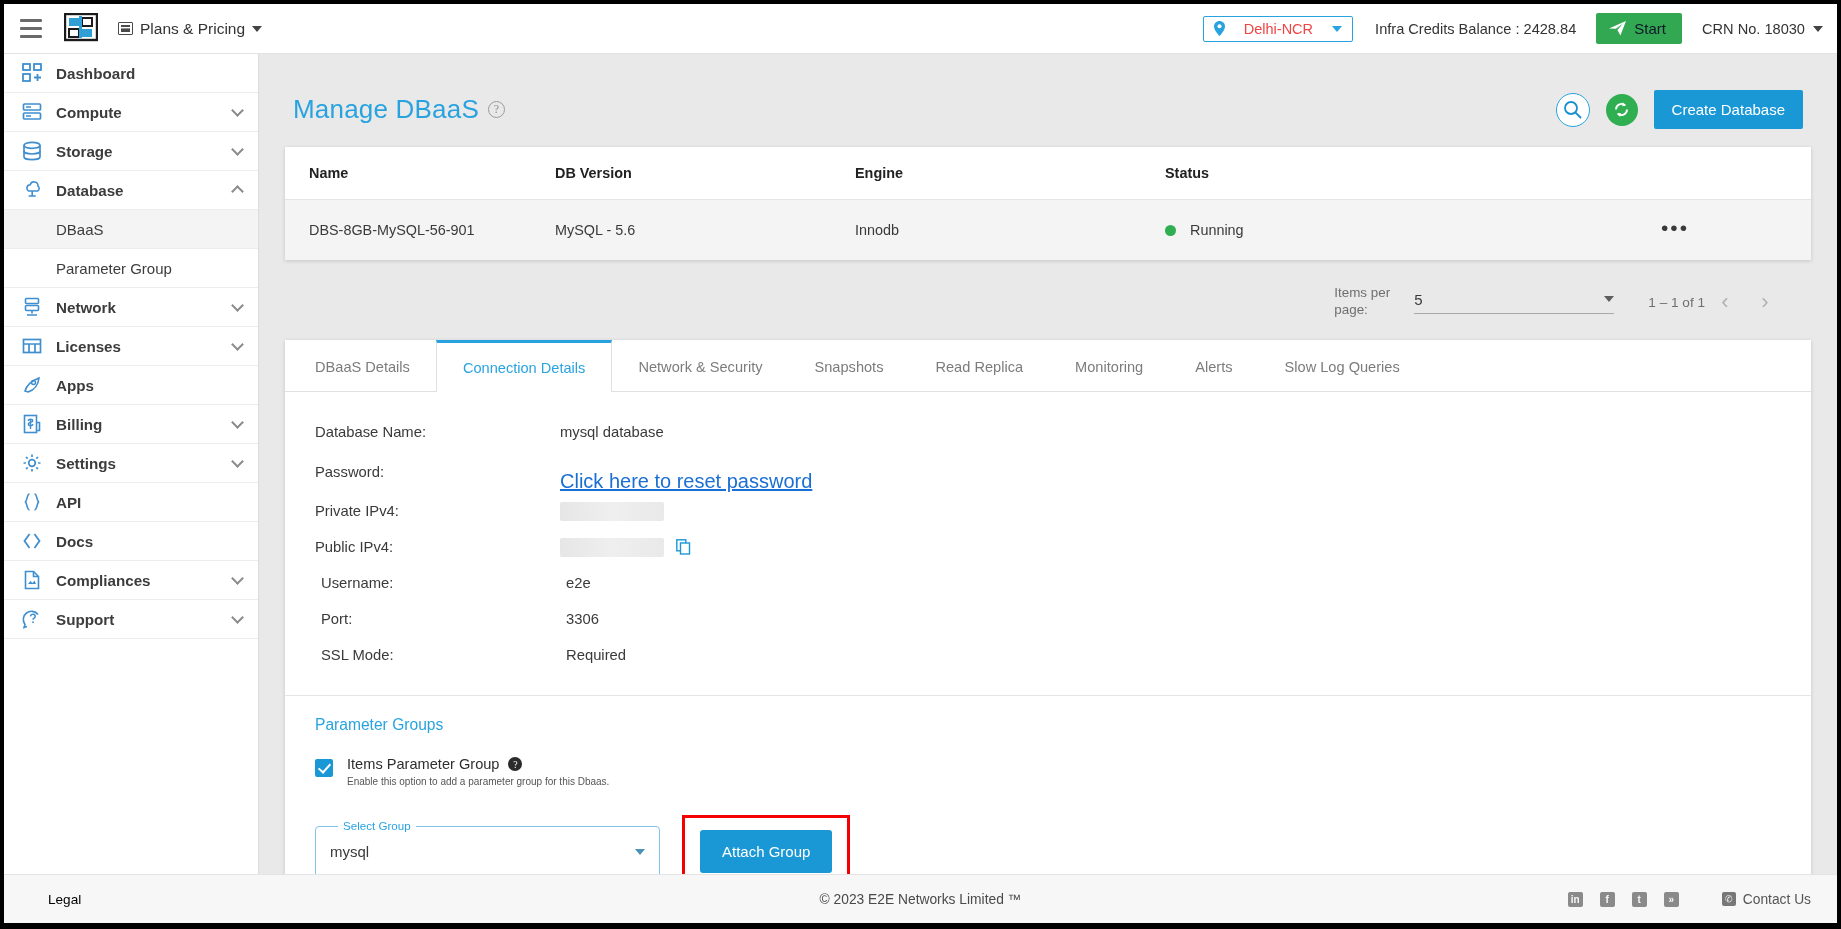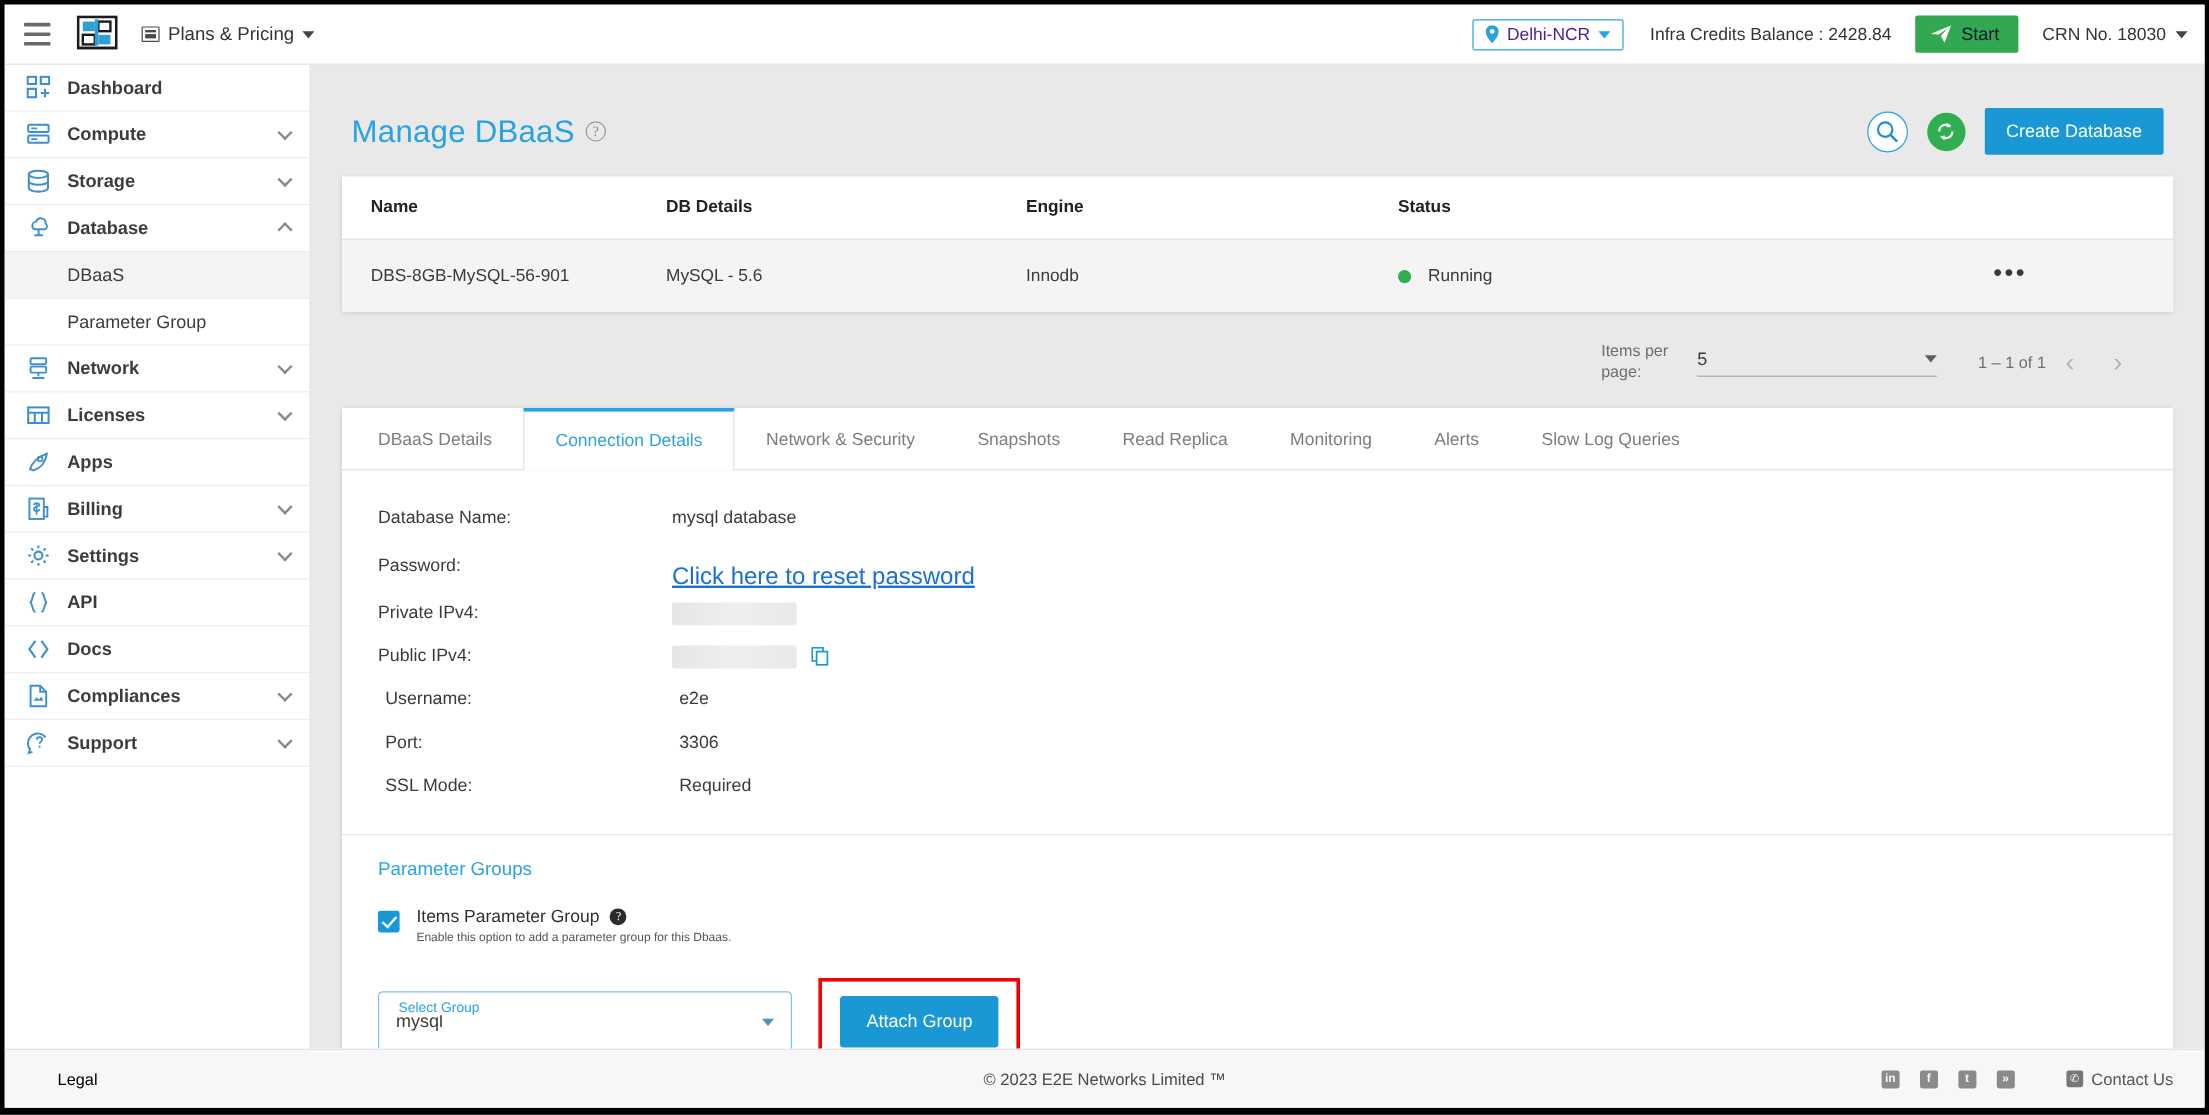--- a/index.html
+++ b/index.html
@@ -51,22 +51,22 @@
     content:""; position:absolute; left:2px; right:2px; height:1.6px; background:#4a4a4a;
   }
   .ico-list::before { top:2.4px; box-shadow: 0 3.4px 0 #4a4a4a; }
   .ico-list::after { bottom:2.2px; }
   .caret-dn {
     width:0;height:0;border-left:5px solid transparent;border-right:5px solid transparent;
     border-top:6px solid #444; display:inline-block;
   }
   .spacer { flex: 1 1 auto; }
   .region-pill {
-    display:flex; align-items:center; gap:7px;
-    border:1px solid #29a3e0; color:#4c1d95; background:#fff;
+    display:flex; align-items:center; gap:19px;
+    border:1px solid #29a3e0; color:#ef4444; background:#fff;
     padding: 4px 10px; font-size:14.5px; border-radius:2px; cursor:pointer;
   }
   .pin-ico { width:11px; height:15px; position:relative; display:inline-block; }
   .pin-ico svg{display:block}
   .caret-dn.blue { border-top-color:#29a3e0; }
   .credits { font-size:14.6px; color:#333; margin-left:22px; white-space:nowrap; }
   .start-btn {
     margin-left:20px; background:#32a852; color:#0f172a; border:none;
     font-size:15px; padding:7px 16px 7px 13px; display:flex; align-items:center; gap:8px;
     cursor:pointer; border-radius:2px; font-family:"Liberation Sans",sans-serif;
@@ -235,22 +235,22 @@
   }
   .chk-sub { font-size:10px; color:#555; margin-top:4px; }
 
   .form-row { display:flex; align-items:center; gap:0; margin-top:28px; }
   .select-field {
     width: 345px; height:52px; border:1px solid #7fc4e8; border-radius:4px;
     position:relative; display:flex; align-items:center; padding: 0 14px; cursor:pointer;
     background:#fff;
   }
   .select-field .legend {
-    position:absolute; top:-8px; left:11px; background:#fff; padding:0 5px;
-    font-size:11.6px; color:#29a3e0;margin-top:14px;
+    position:absolute; top:-8px; left:22px; background:#fff; padding:0 5px;
+    font-size:11.6px; color:#29a3e0;
   }
   .select-val { font-size:15px; color:#3a3a3a; }
   .select-field .caret-dn { position:absolute; right:14px; border-top-color:#4a90b8; }
   .attach-wrap {
     margin-left: 22px; border:3px solid #f40000; padding:12px 15px;
     display:inline-flex; background:#fff;
   }
   .attach-btn {
     background:#1a97d5;color:#fff;border:none;font-size:15px;padding:13px 22px;
     cursor:pointer;border-radius:3px;font-family:"Liberation Sans",sans-serif;
@@ -523,21 +523,21 @@
             </div>
             <button class="create-btn">Create Database</button>
           </div>
         </div>
 
         <div class="card">
           <table class="tbl">
             <thead>
               <tr>
                 <th class="c1">Name</th>
-                <th class="c2">DB Details</th>
+                <th class="c2">DB Version</th>
                 <th class="c3">Engine</th>
                 <th class="c4">Status</th>
                 <th class="c5"></th>
               </tr>
             </thead>
             <tbody>
               <tr>
                 <td class="c1">DBS-8GB-MySQL-56-901</td>
                 <td class="c2">MySQL - 5.6</td>
                 <td class="c3">Innodb</td>

